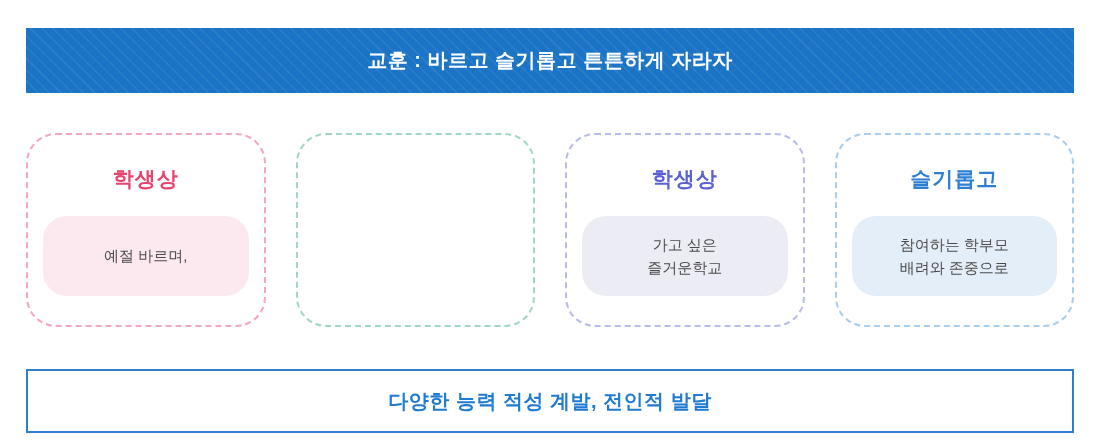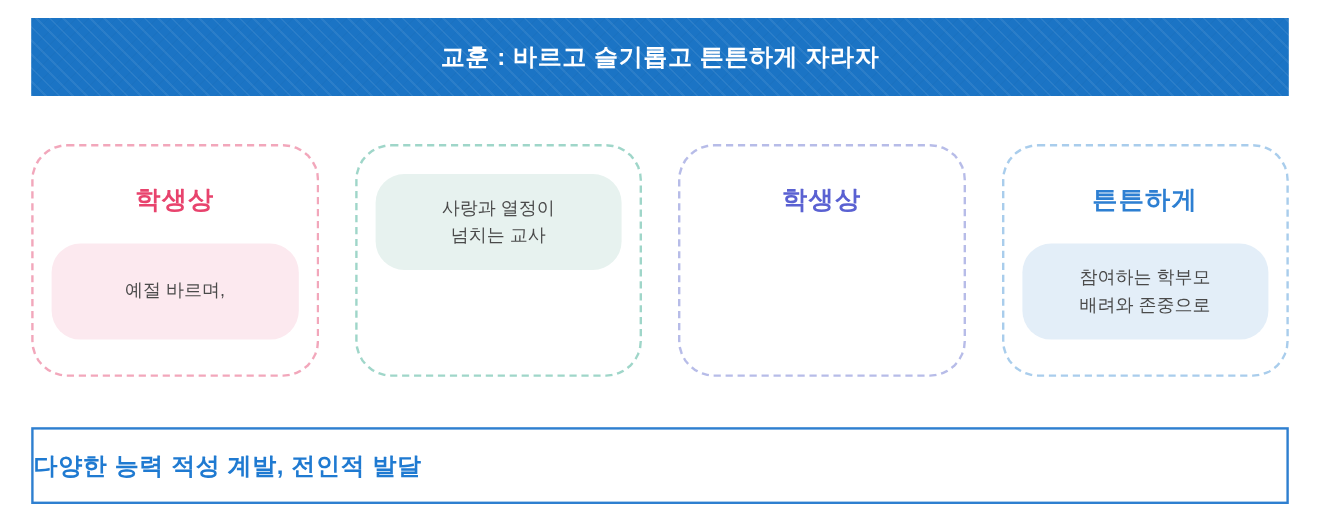--- a/index.html
+++ b/index.html
@@ -3,21 +3,21 @@
 <meta charset="utf-8">
 <style>
   html,body{margin:0;padding:0;}
   body{
     width:1100px;height:443px;
     background:#ffffff;
     font-family:"Liberation Sans","DejaVu Sans",sans-serif;
     position:relative;
     overflow:hidden;
   }
-  .wrap{width:1048px;margin:0 auto;padding-top:15px;}
+  .wrap{width:1048px;margin:0 auto;padding-top:28px;}
 
   
   .banner{
     height:65px;
     background-color:#1b74c5;
     background-image:
       repeating-linear-gradient(45deg, rgba(255,255,255,0.07) 0 1.5px, transparent 1.5px 8px),
       repeating-linear-gradient(-45deg, rgba(0,0,0,0.02) 0 1px, transparent 1px 8px);
     display:flex;align-items:center;justify-content:center;
   }
@@ -50,21 +50,21 @@
     display:flex;flex-direction:column;align-items:center;justify-content:center;
     font-size:15px;color:#4a4a4a;line-height:1.55;
   }
 
   
   .footer-box{
     margin-top:42px;
     height:64px;
     border:2px solid #2e7fd0;
     box-sizing:border-box;
-    display:flex;align-items:center;
+    display:flex;align-items:center;justify-content:center;
   }
   .footer-text{
     color:#1f7ad1;font-size:20px;font-weight:bold;letter-spacing:0.5px;
   }
 </style>
 </head>
 <body>
 
 <div class="wrap">
 
@@ -75,32 +75,32 @@
   <div class="cards">
 
     <div class="vision-card" style="--border: #f2a7bb; --title: #e8436d; --box: #fce9ef;">
       <div class="card-title">학생상</div>
       <div class="card-box">
         <span>예절 바르며,</span>
       </div>
     </div>
 
     <div class="vision-card" style="--border: #9fd6c9; --title: #2e9680; --box: #e7f2ef;">
-      <div class="card-box">
-        <span>사랑과 열정이</span>
-        <span>넘치는 교사</span>
-      </div>
     </div>
 
     <div class="vision-card" style="--border: #b7bce8; --title: #5a61d2; --box: #ececf5;">
       <div class="card-title">학생상</div>
+      <div class="card-box">
+        <span>가고 싶은</span>
+        <span>즐거운학교</span>
+      </div>
     </div>
 
     <div class="vision-card" style="--border: #a9cdec; --title: #2d7fd2; --box: #e3eef8;">
-      <div class="card-title">튼튼하게</div>
+      <div class="card-title">슬기롭고</div>
       <div class="card-box">
         <span>참여하는 학부모</span>
         <span>배려와 존중으로</span>
       </div>
     </div>
 
   </div>
 
   <div class="footer-box">
     <span class="footer-text">다양한 능력 적성 계발, 전인적 발달</span>

